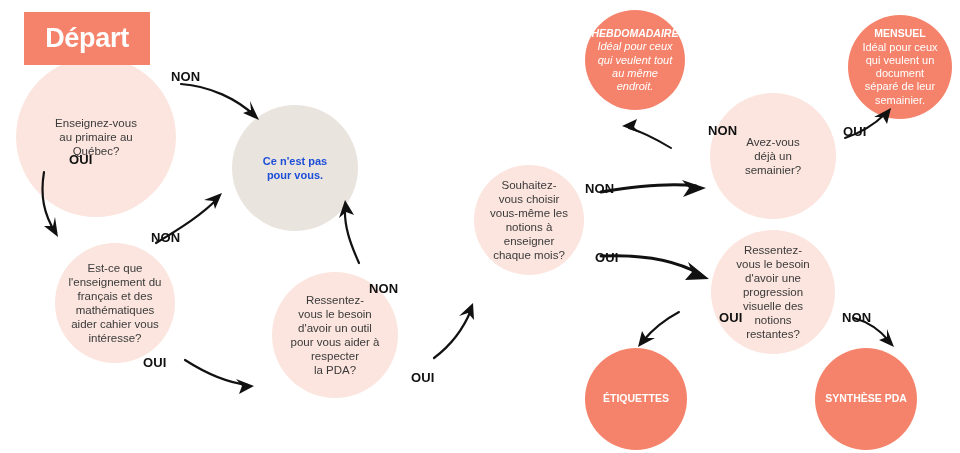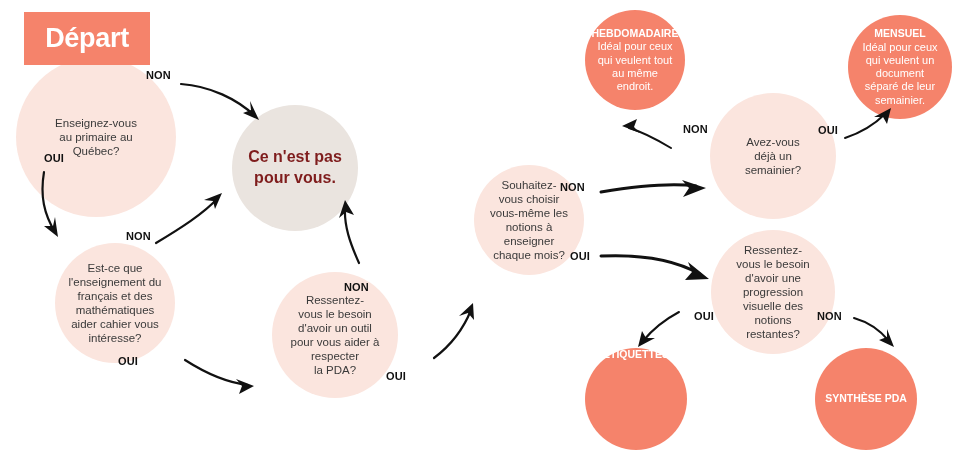--- a/index.html
+++ b/index.html
@@ -61,22 +61,22 @@
   .node.question .node-text {
     color: #3A3A3A;
     font-size: 11.5px;
     font-weight: 400;
   }
 
   .node.terminal {
     background: #EAE4DF;
   }
   .node.terminal .node-text {
-    color: #7f1d1d;
-    font-size: 16px;
+    color: #1d4ed8;
+    font-size: 11px;
     font-weight: bold;
     line-height: 1.3;
   }
 
   .node.outcome {
     background: #F5836B;
     flex-direction: column;
   }
   .node.outcome .outcome-title {
     color: #ffffff;
@@ -88,26 +88,27 @@
   .node.outcome .node-text {
     color: #ffffff;
     font-size: 11px;
     font-weight: 400;
     line-height: 1.2;
   }
 
   
   .edge-label {
     position: absolute;
-    font-size: 11px;
+    font-size: 13px;
     font-weight: bold;
     color: #111111;
     letter-spacing: 0.1px;
     white-space: nowrap;
     z-index: 6;
+    margin-left: 25px;
   }
 
   
   #arrows {
     position: absolute;
     left: 0;
     top: 0;
     width: 960px;
     height: 453px;
     z-index: 3;
@@ -243,38 +244,38 @@
   <div class="node question" style="left:711px; top:230px; width:124px; height:124px;">
     <span class="node-text">Ressentez-
 vous le besoin
 d'avoir une
 progression
 visuelle des
 notions
 restantes?</span>
   </div>
 
-  <div class="node outcome" style="left:585px; top:10px; width:100px; height:100px;">
+  <div class="node outcome" style="left:585px; top:10px; width:100px; height:100px;font-style:italic;">
     <span class="outcome-title">HEBDOMADAIRE</span>
     <span class="node-text">Idéal pour ceux
 qui veulent tout
 au même
 endroit.</span>
   </div>
 
   <div class="node outcome" style="left:848px; top:15px; width:104px; height:104px;">
     <span class="outcome-title">MENSUEL</span>
     <span class="node-text">Idéal pour ceux
 qui veulent un
 document
 séparé de leur
 semainier.</span>
   </div>
 
-  <div class="node outcome" style="left:585px; top:348px; width:102px; height:102px;justify-content:space-between;">
+  <div class="node outcome" style="left:585px; top:348px; width:102px; height:102px;">
     <span class="outcome-title">ÉTIQUETTES</span>
   </div>
 
   <div class="node outcome" style="left:815px; top:348px; width:102px; height:102px;">
     <span class="outcome-title">SYNTHÈSE PDA</span>
   </div>
 
   <div class="edge-label" style="left:146px; top:69px;">NON</div>
   <div class="edge-label" style="left:44px; top:152px;">OUI</div>
 

